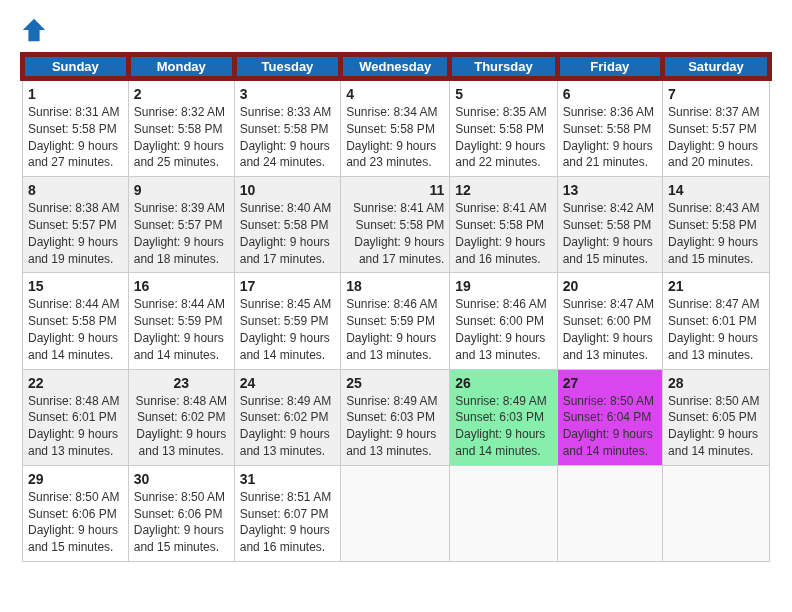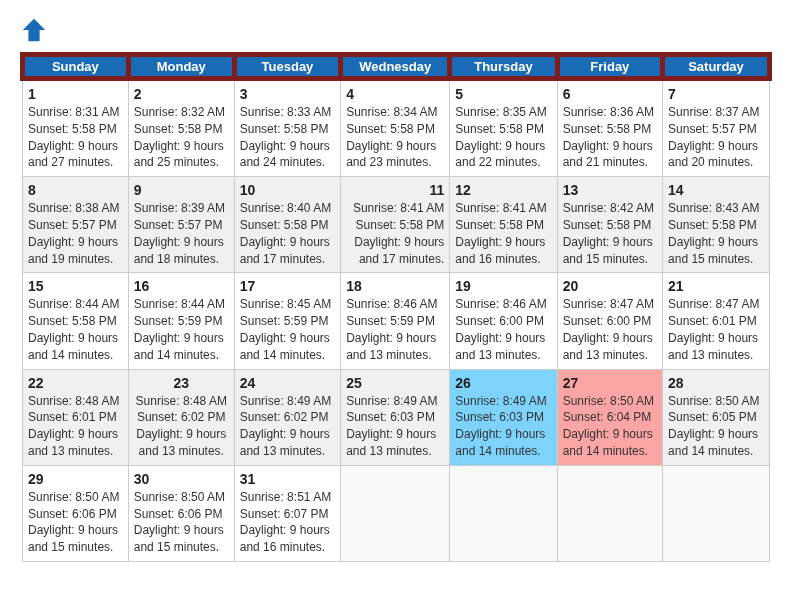--- a/index.html
+++ b/index.html
@@ -219,25 +219,25 @@
         <span class="day-info">Sunrise: 8:48 AM<br>Sunset: 6:02 PM<br>Daylight: 9 hours and 13 minutes.</span>
       </td>
         <td style="background: rgb(240, 240, 240); margin-top: 44px;">
         <span class="day-number">24</span>
         <span class="day-info">Sunrise: 8:49 AM<br>Sunset: 6:02 PM<br>Daylight: 9 hours and 13 minutes.</span>
       </td>
         <td style="background: rgb(240, 240, 240);">
         <span class="day-number">25</span>
         <span class="day-info">Sunrise: 8:49 AM<br>Sunset: 6:03 PM<br>Daylight: 9 hours and 13 minutes.</span>
       </td>
-        <td style="background: #7dd3fc;">
+        <td style="background: #86efac;">
         <span class="day-number">26</span>
         <span class="day-info">Sunrise: 8:49 AM<br>Sunset: 6:03 PM<br>Daylight: 9 hours and 14 minutes.</span>
       </td>
-        <td style="background: #fca5a5;">
+        <td style="background: #d946ef;">
         <span class="day-number">27</span>
         <span class="day-info">Sunrise: 8:50 AM<br>Sunset: 6:04 PM<br>Daylight: 9 hours and 14 minutes.</span>
       </td>
         <td style="background: rgb(240, 240, 240); margin-top: 44px;">
         <span class="day-number">28</span>
         <span class="day-info">Sunrise: 8:50 AM<br>Sunset: 6:05 PM<br>Daylight: 9 hours and 14 minutes.</span>
       </td>
       </tr>
       <tr>
         <td>

